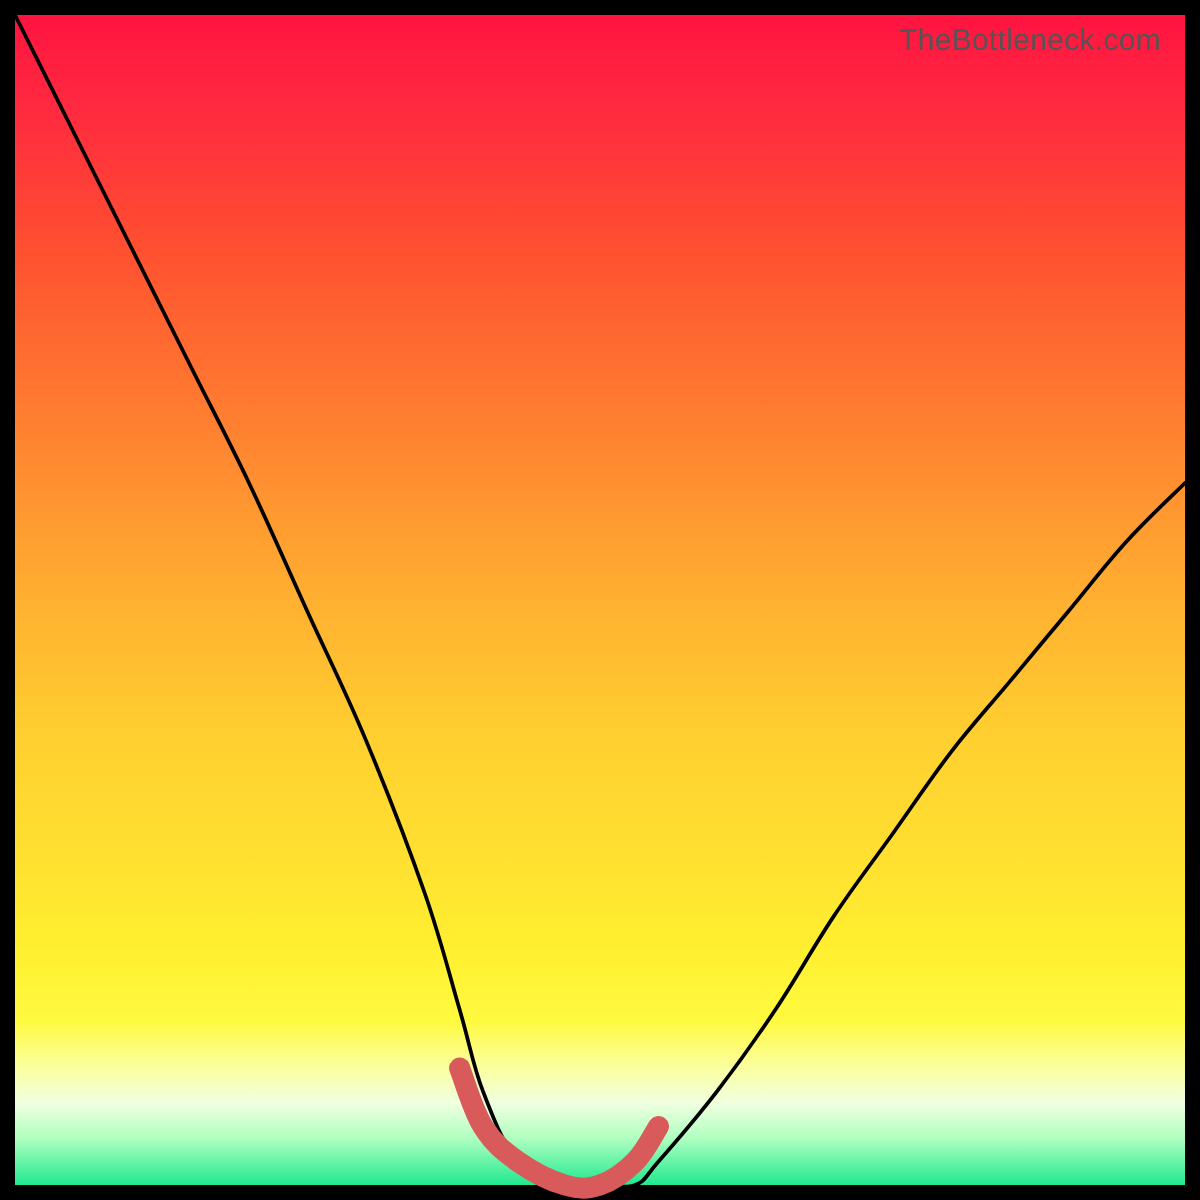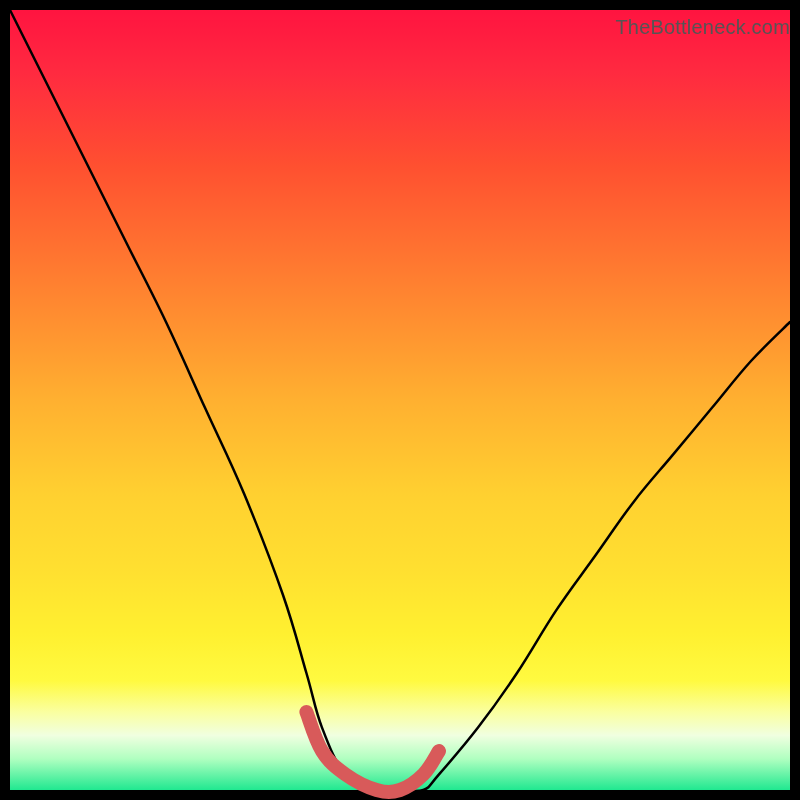--- a/index.html
+++ b/index.html
@@ -38,21 +38,21 @@
       #fffa40 86%,
       #faffa0 90%,
       #f0ffe0 93%,
       #b0ffc0 96%,
       #20e890 100%
     );
   }
   .watermark {
     position: absolute;
     top: 6px;
-    right: 0;
+    right: 16px;
     color: #555;
     font-size: 20px;
     font-weight: 500;
     letter-spacing: 0.2px;
     user-select: none;
   }
   svg.curves {
     position: absolute;
     left: 0;
     top: 0;

